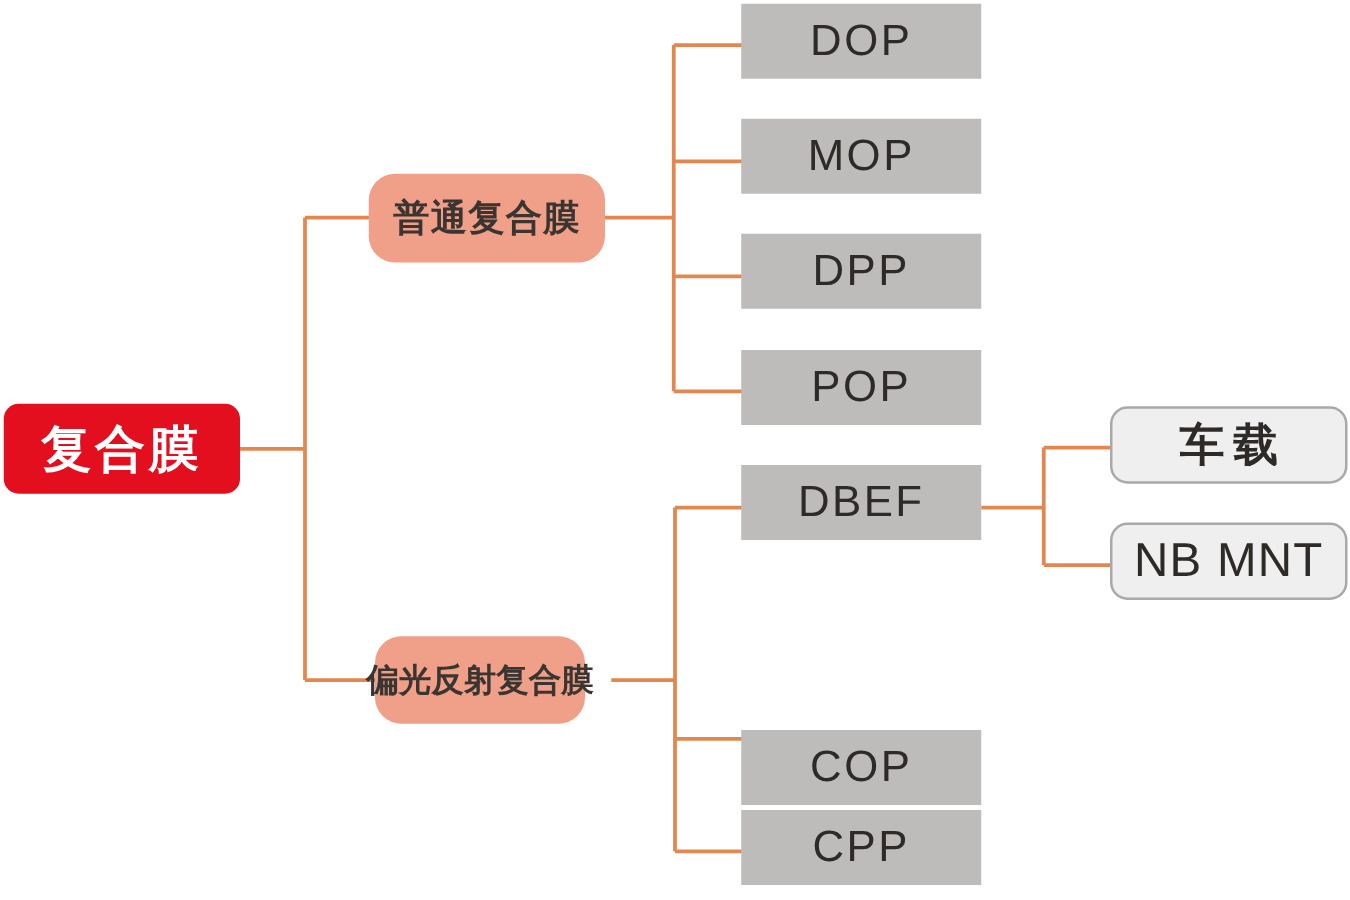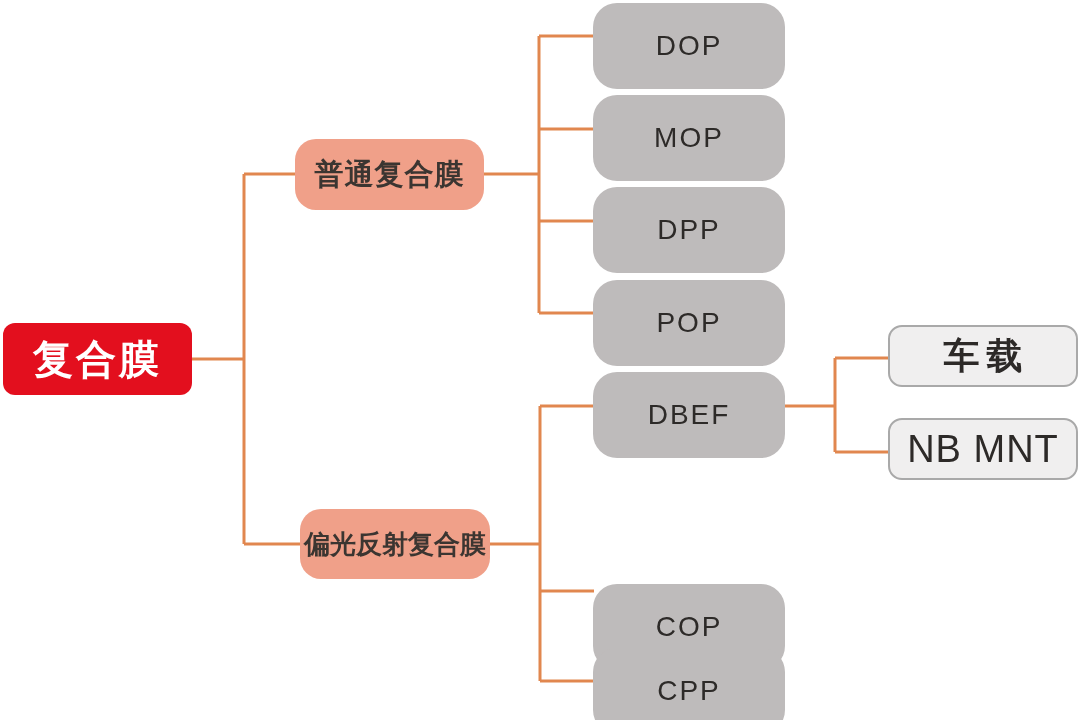--- a/index.html
+++ b/index.html
@@ -35,28 +35,28 @@
     font-size: 40px; font-weight: 700; letter-spacing: 3px;
   }
 
   .branch {
     background: var(--branch-bg, #F0A089);
     color: var(--branch-text, #3B3531);
     border-radius: 21px;
     font-weight: 600;
   }
   .branch-ordinary  { left: 295px; top: 139px; width: 189px; height: 71px; font-size: 29px; letter-spacing: 1px; align-items: center; }
-  .branch-polarized { left: 300px; top: 509px; width: 190px; height: 70px; font-size: 26px; }
+  .branch-polarized { left: 300px; top: 509px; width: 168px; height: 70px; font-size: 26px; }
 
   .leaf {
-    left: 593px; width: 192px; height: 86px;
+    left: 593px; width: 192px; height: 60px;
     background: var(--leaf-bg, #BEBBBB);
     color: var(--leaf-text, #2D2A28);
-    border-radius: 24px;
-    font-size: 28px; font-weight: 500; letter-spacing: 2px;
+    border-radius: 0;
+    font-size: 35px; font-weight: 500; letter-spacing: 2px;
   }
   .leaf-dop  { top: 3px; }
   .leaf-mop  { top: 95px; }
   .leaf-dpp  { top: 187px; }
   .leaf-pop  { top: 280px; }
   .leaf-dbef { top: 372px; }
   .leaf-cop  { top: 584px; }
   .leaf-cpp  { top: 648px; }
 
   .subleaf {

